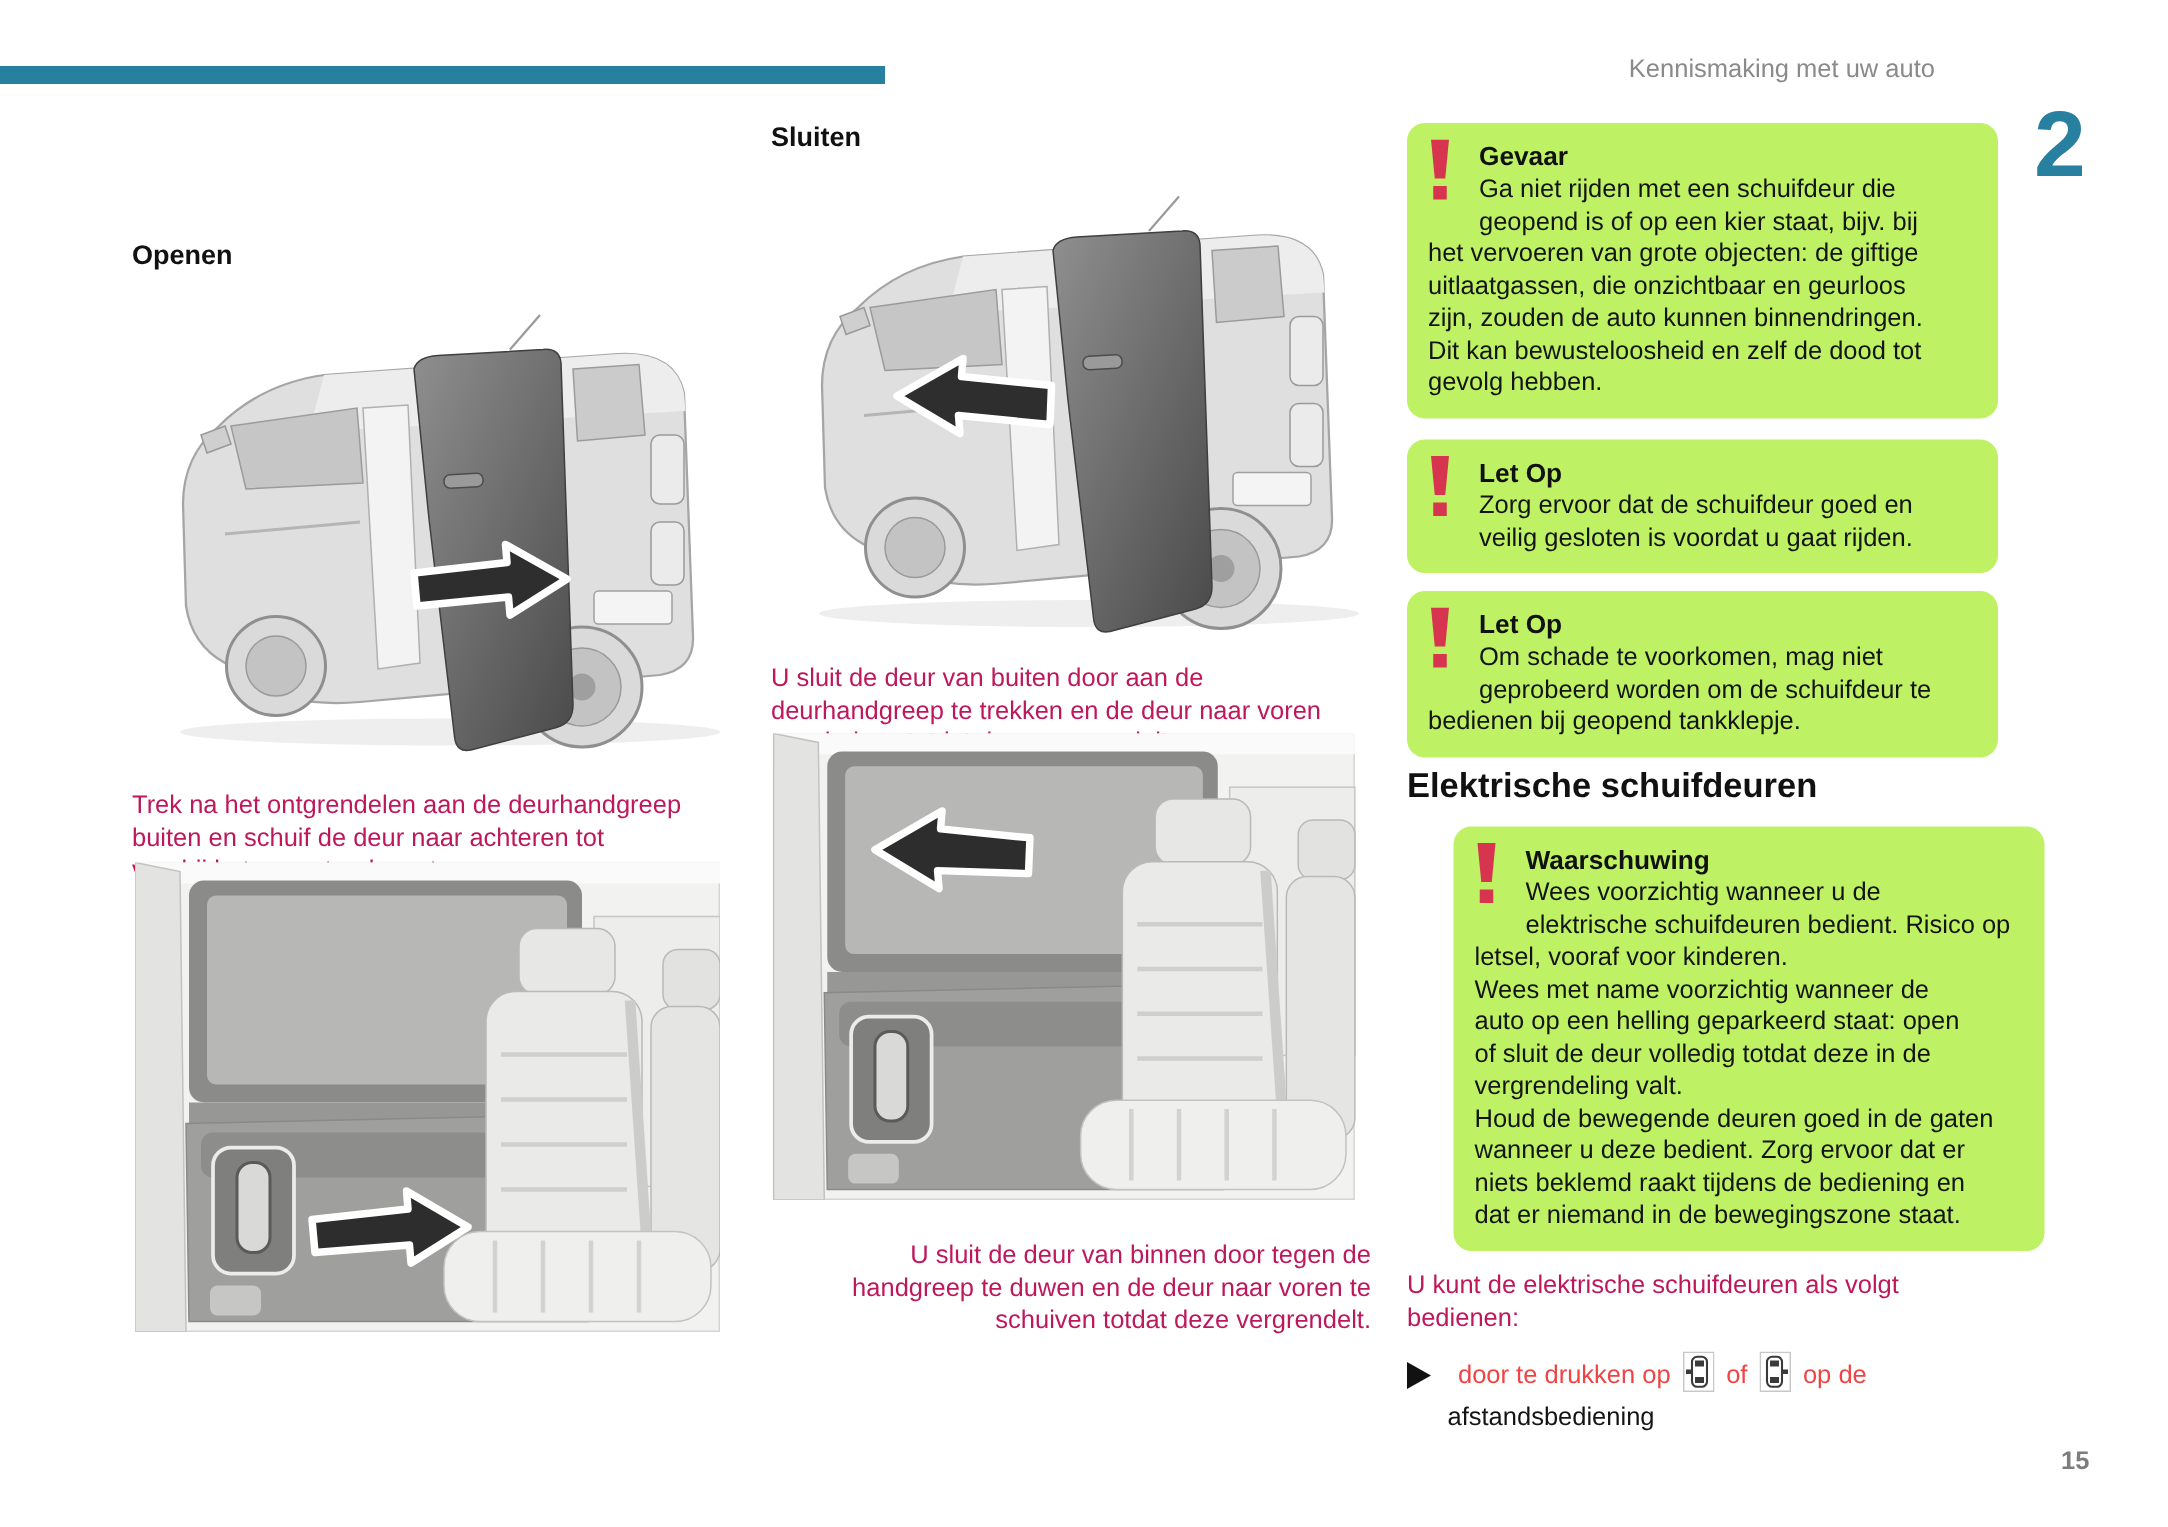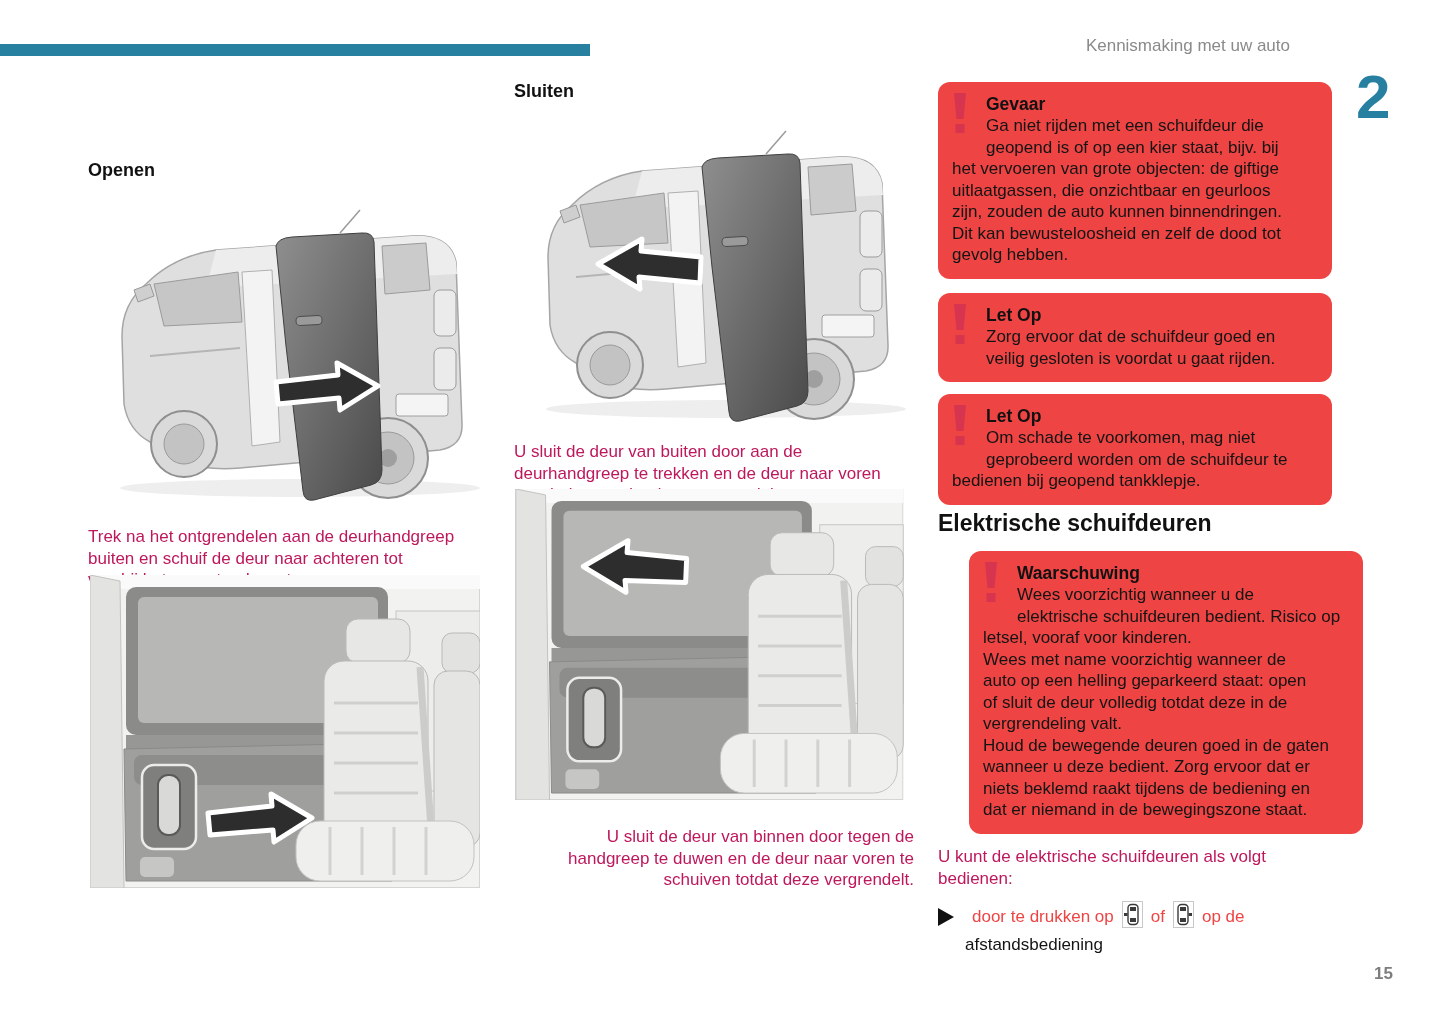--- a/index.html
+++ b/index.html
@@ -7,21 +7,21 @@
         font-family:"Liberation Sans",sans-serif;color:#1a1a1a;}
   .abs{position:absolute;}
   .teal-bar{left:0;top:44px;width:590px;height:12px;background:#27809f;}
   .header-text{top:36px;right:110px;font-size:17px;color:#8a8a8a;}
   .chapter-num{left:1356px;top:66px;font-size:62px;font-weight:bold;color:#27809f;line-height:1;}
   .page-num{left:1374px;top:964px;font-size:17px;font-weight:bold;color:#7d7d7d;}
   .h1{left:88px;top:78px;width:340px;font-size:29px;font-weight:bold;line-height:39px;
       font-variant:small-caps;letter-spacing:0.5px;color:#111;}
   .h2{font-size:18px;font-weight:bold;color:#111;}
   .body-text{font-size:17px;line-height:21.5px;white-space:pre-line;color:#be185d;margin-top:20px;}
-  .warnbox{width:394px;background:#ef4444;border-radius:12px;padding:11px 14px 13px 14px;box-sizing:border-box;}
+  .warnbox{width:394px;background:#bef264;border-radius:12px;padding:11px 14px 13px 14px;box-sizing:border-box;}
   .warn-icon{float:left;width:34px;height:45px;}
   .warn-title{font-size:17.5px;font-weight:bold;line-height:22px;color:#111;}
   .warn-text{font-size:17px;line-height:21.5px;white-space:pre-line;color:#141414;}
   .elek-heading{left:938px;top:510px;font-size:23px;font-weight:bold;color:#111;}
   .figure{background:#fff;}
   .bullet-row{left:938px;top:901px;width:440px;}
   .bullet-tri{display:inline-block;width:0;height:0;border-left:16px solid #111;
               border-top:9px solid transparent;border-bottom:9px solid transparent;
               vertical-align:middle;margin-right:10px;}
   .bullet-line1{display:flex;align-items:center;gap:8px;font-size:17px;color:#ef4444;}

